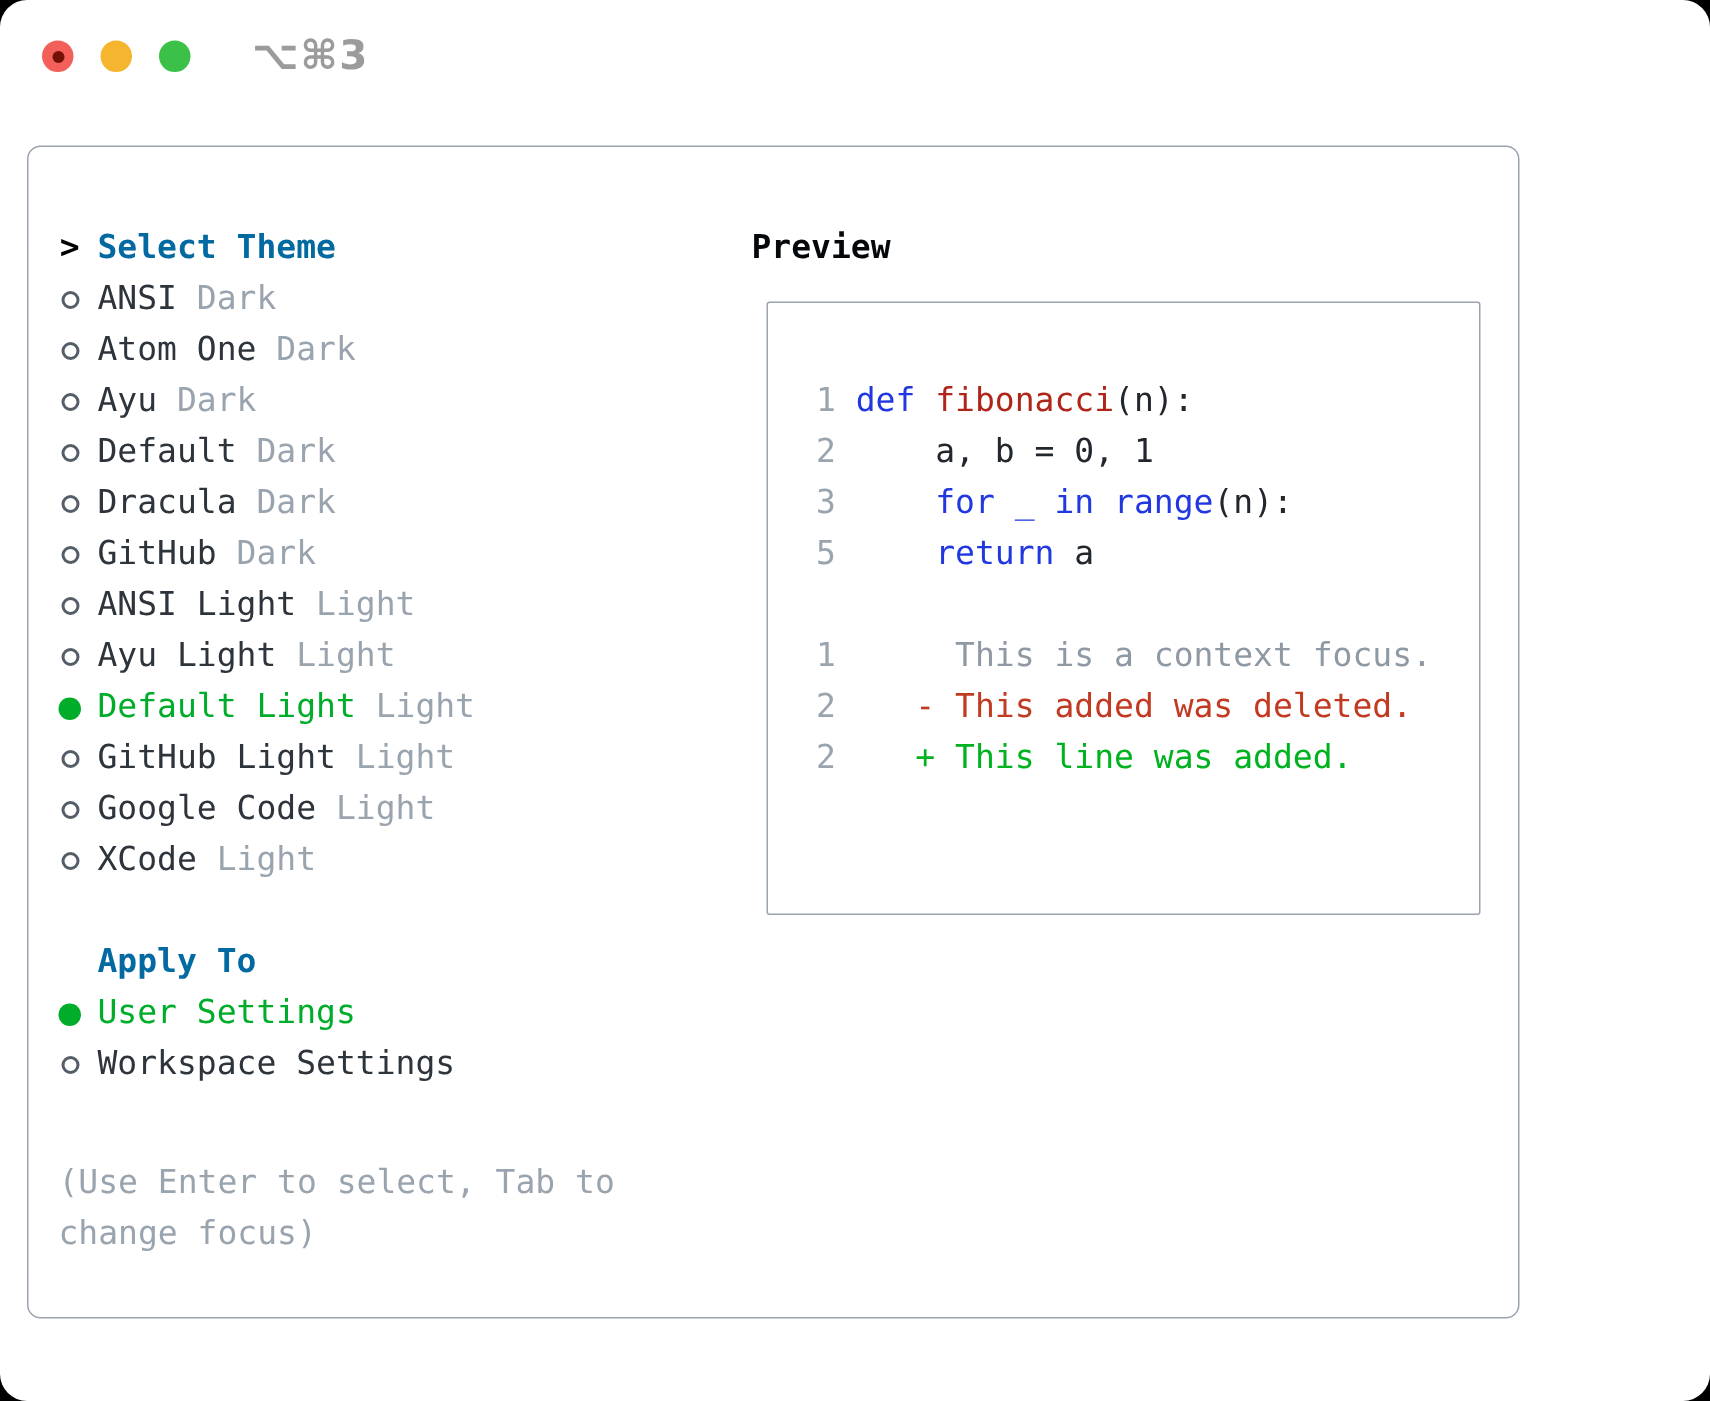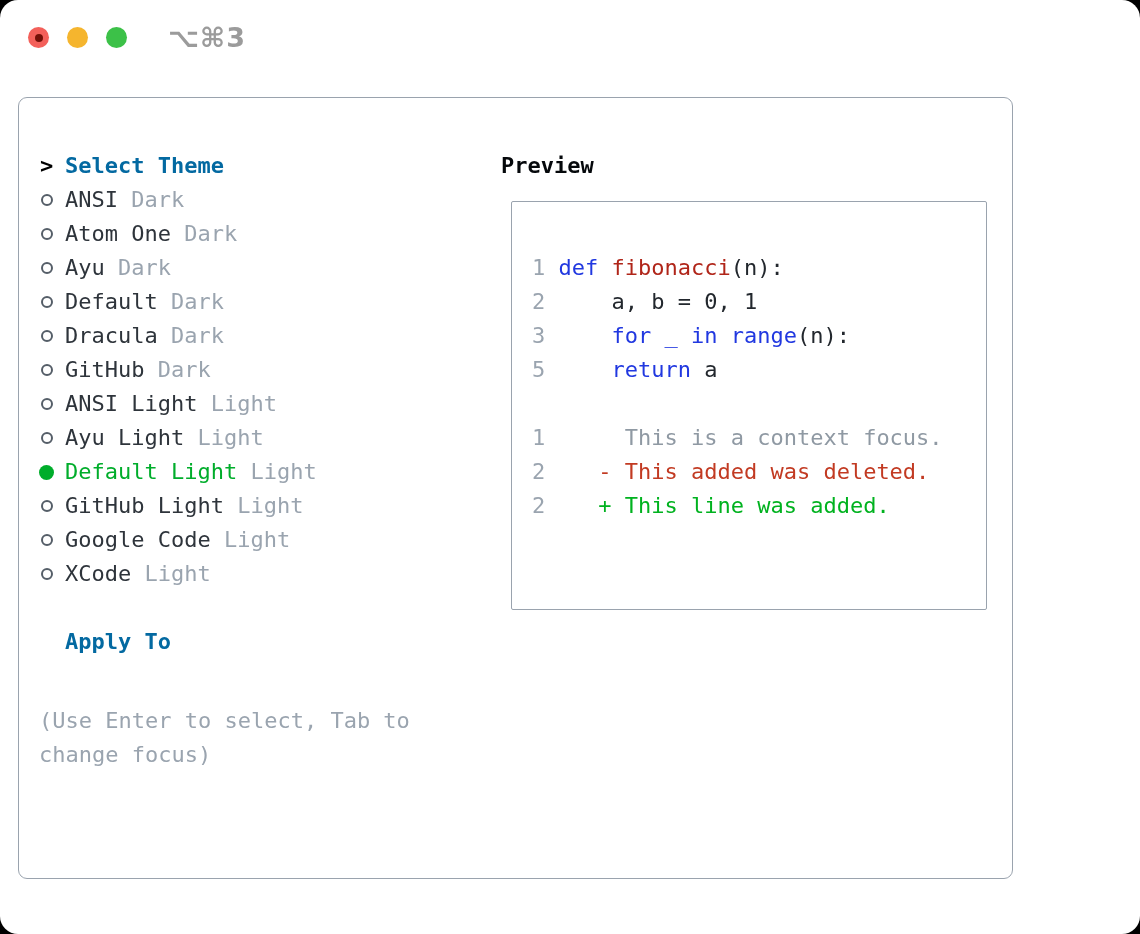--- a/index.html
+++ b/index.html
@@ -58,21 +58,21 @@
   
   .preview-head{
     position:absolute;left:482px;top:51px;height:34px;line-height:34px;
     font-size:22px;font-weight:700;color:#05080b;
   }
   .preview-box{
     position:absolute;left:492px;top:103px;width:476px;height:409px;
     border:1.5px solid var(--border,#9aa3ae);
     border-radius:2px;
     box-sizing:border-box;
-    padding:49px 8px 0 20px;
+    padding:49px 8px 0 32px;
     overflow:hidden;
     background:#fff;
   }
   .pline{height:34px;line-height:34px;font-size:22px;white-space:pre;}
   .lnum{color:var(--muted,#9aa4af);}
   .plain{color:#22272d;}
   .kw{color:var(--kw,#2138e0);}
   .fn{color:var(--fn,#b02519);}
   .ctx{color:#8f99a3;}
   .del{color:var(--del,#c23a22);}
@@ -115,20 +115,24 @@
           <div class="row"><span class="marker"><span class="ring"></span></span><span class="lbl">XCode</span><span class="suffix"> Light</span></div>
         </div>
 
       <div class="spacer"></div>
 
       <div class="row">
         <span class="marker"></span>
         <span class="hdr">Apply To</span>
       </div>
 
+      <div id="apply-list">
+          <div class="row"><span class="marker"><span class="dotfill"></span></span><span class="lbl green">User Settings</span></div>
+          <div class="row"><span class="marker"><span class="ring"></span></span><span class="lbl">Workspace Settings</span></div>
+        </div>
 
       <div class="spacer"></div>
 
       <div class="help">(Use Enter to select, Tab to change focus)</div>
     </div>
 
     <div class="preview-head">Preview</div>
 
     <div class="preview-box">
       <div id="preview-lines">

